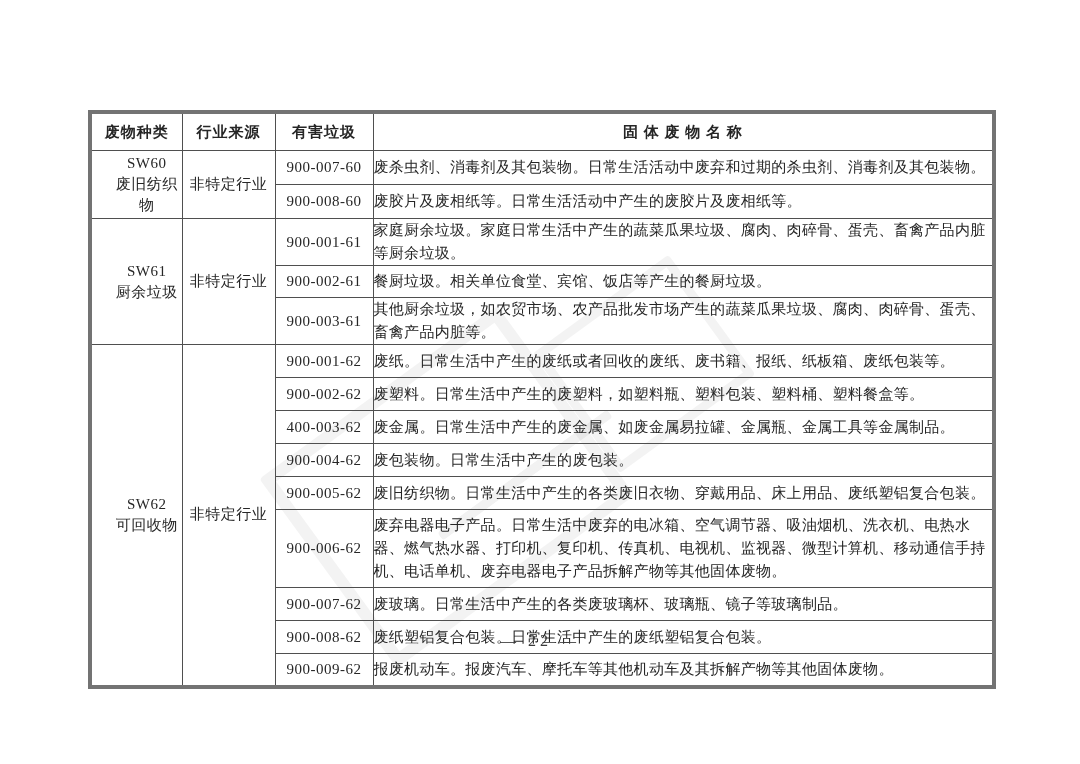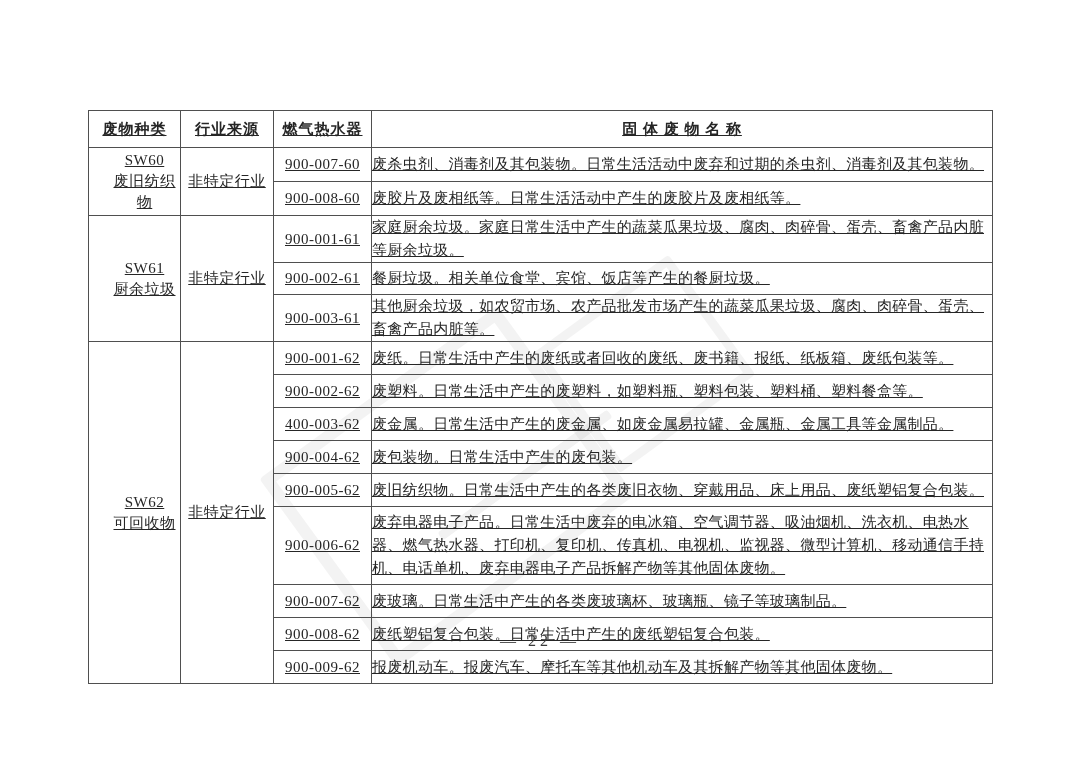--- a/index.html
+++ b/index.html
@@ -48,22 +48,21 @@
   table.waste col.c-code { width: 98px; }
   table.waste col.c-name { width: 621px; }
 
   table.waste th,
   table.waste td {
     border: 1px solid #4f4f4f;
     padding: 0;
     vertical-align: middle;
   }
   table.waste {
-    border: 1px solid #737373;
-    text-decoration: underline;
+    border: 4px solid #737373;
   }
   th.hdr {
     font-weight: bold;
     text-align: center;
     height: 36px;
     font-size: 15px;
     letter-spacing: 1px;
   }
   td.cat, td.ind, td.code {
     text-align: center;
@@ -107,21 +106,21 @@
     <colgroup>
       <col class="c-cat">
         <col class="c-ind">
         <col class="c-code">
         <col class="c-name">
     </colgroup>
     <thead>
       <tr>
         <th class="hdr">废物种类</th>
         <th class="hdr">行业来源</th>
-        <th class="hdr">燃气热水器</th>
+        <th class="hdr">有害垃圾</th>
         <th class="hdr">固 体 废 物 名 称</th>
       </tr>
     </thead>
     <tbody>
 
       <tr class="h34">
         <td class="cat" rowspan="2">
           <div class="line">SW60</div>
           <div class="line">废旧纺织物</div>
         </td>

